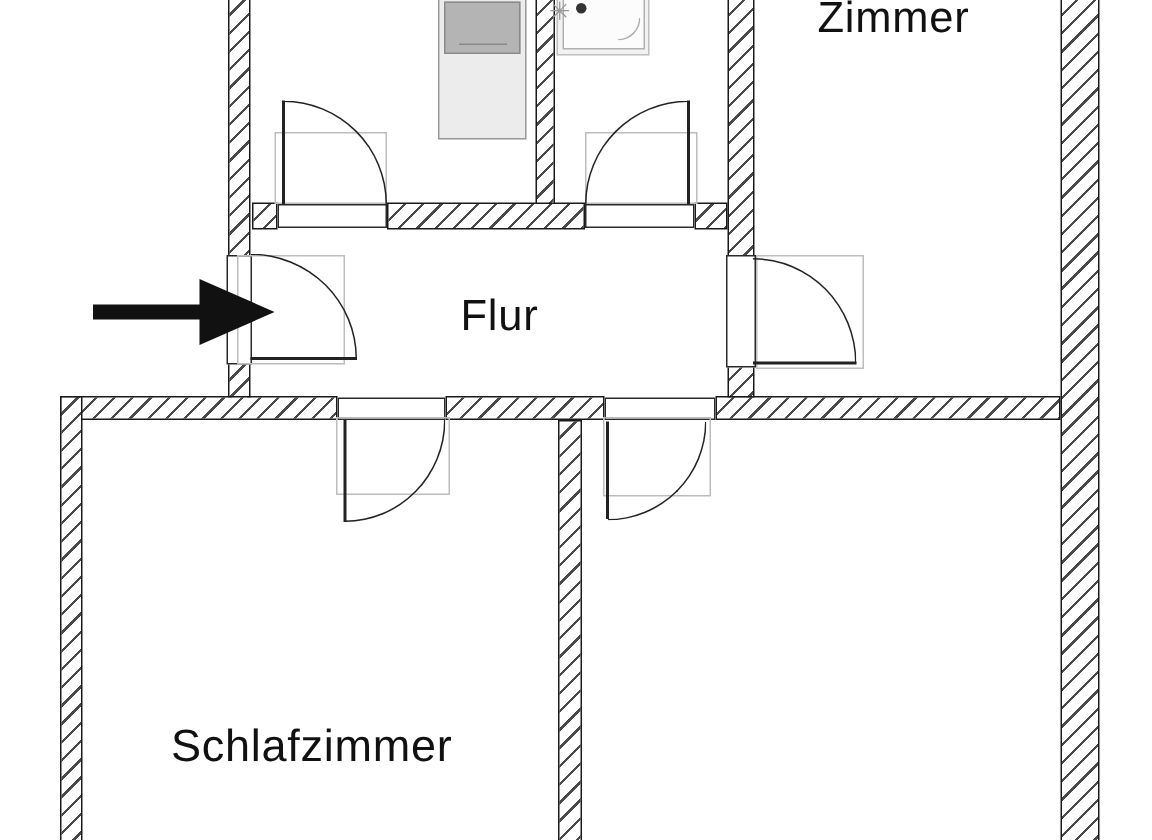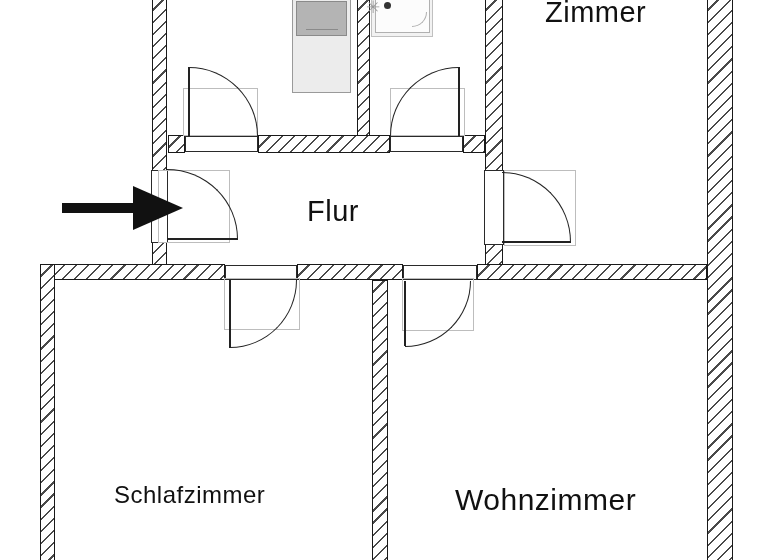--- a/index.html
+++ b/index.html
@@ -90,16 +90,15 @@
   <div class="fixture" style="left:375px;top:-1px;width:55px;height:34px;background:#fcfcfc;border:1px solid #b0b0b0;"></div>
   <div class="fixture" style="left:412px;top:12px;width:15px;height:15px;border-right:1px solid #b0b0b0;border-bottom:1px solid #b0b0b0;border-bottom-right-radius:100%;"></div>
   <div class="fixture" style="left:384px;top:2px;width:7px;height:7px;background:#333;border-radius:50%;z-index:2;"></div>
   <div class="fixture" style="left:366px;top:-3px;font-size:17px;color:#999;z-index:3;">✳</div>
 
   <div class="arrow-part" style="left:62px;top:203px;width:76px;height:10px;background:#111;"></div>
   <div class="arrow-part" style="left:133px;top:186px;width:0;height:0;border-left:50px solid #111;border-top:22px solid transparent;border-bottom:22px solid transparent;"></div>
 
   <div class="room-label" style="left:545px;top:-2px;font-size:29px;">Zimmer</div>
   <div class="room-label" style="left:307px;top:197px;font-size:29px;">Flur</div>
-  <div class="room-label" style="left:114px;top:483px;font-size:24px;">Schlafzimmer</div>
-  <div class="room-label" style="left:455px;top:485px;font-size:30px;">Wohnzimmer</div>
+  <div class="room-label" style="left:114px;top:483px;font-size:30px;">Schlafzimmer</div>
 
 </div>
 
 </body></html>

